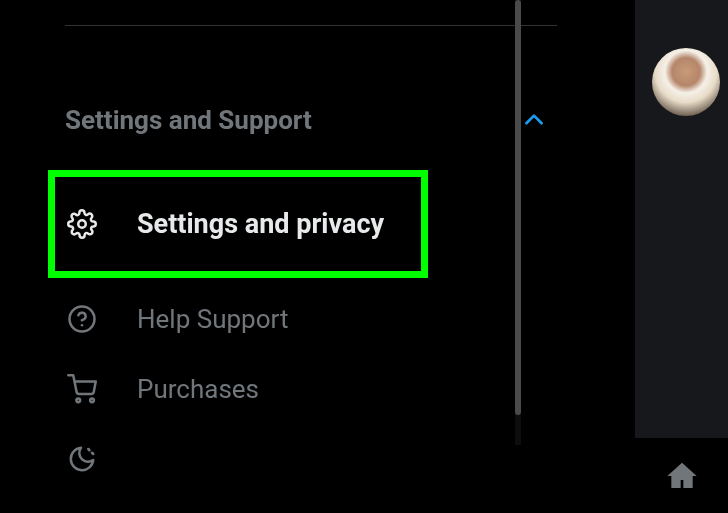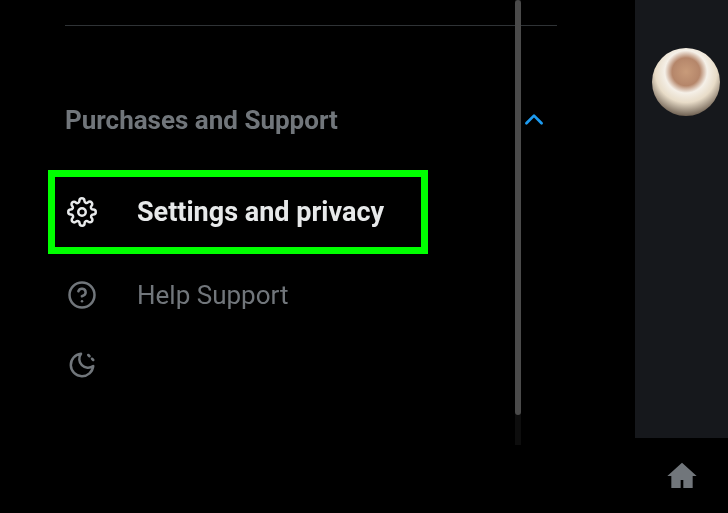--- a/index.html
+++ b/index.html
@@ -62,21 +62,21 @@
     }
     .menu-item {
       display: flex;
       align-items: center;
       padding: 18px 15px;
       cursor: pointer;
       gap: 38px;
     }
     .menu-item.highlighted {
       border: 7px solid #00ff00;
-      padding: 18px 10px;
+      padding: 30px 10px;
       margin-left: -2px;
       margin-bottom: 6px;
       width: 380px;
     }
     .icon-wrapper {
       width: 34px;
       height: 34px;
       display: flex;
       align-items: center;
       justify-content: center;
@@ -146,21 +146,21 @@
       justify-content: center;
     }
   </style>
 </head>
 <body>
 
 <div class="main-panel">
   <div class="divider"></div>
 
   <div class="section-header">
-    <span class="section-title">Purchases and Support</span>
+    <span class="section-title">Settings and Support</span>
     <span class="chevron-wrapper">
       <svg width="26" height="26" viewBox="0 0 24 24" fill="none" stroke="#1d9bf0" stroke-width="2.5" stroke-linecap="round" stroke-linejoin="round">
         <polyline points="5 15 12 8 19 15"></polyline>
       </svg>
     </span>
   </div>
 
   <div class="menu-items">
 
     <div class="menu-item highlighted">
@@ -177,20 +177,30 @@
       <span class="icon-wrapper">
         <svg width="30" height="30" viewBox="0 0 24 24" fill="none" stroke="#71767b" stroke-width="2" stroke-linecap="round" stroke-linejoin="round">
           <circle cx="12" cy="12" r="10"></circle>
           <path d="M9.09 9a3 3 0 0 1 5.83 1c0 2-3 3-3 3"></path>
           <line x1="12" y1="17" x2="12.01" y2="17"></line>
         </svg>
       </span>
       <span class="menu-label">Help Support</span>
     </div>
 
+    <div class="menu-item">
+      <span class="icon-wrapper">
+        <svg width="30" height="30" viewBox="0 0 24 24" fill="none" stroke="#71767b" stroke-width="2" stroke-linecap="round" stroke-linejoin="round">
+          <circle cx="9" cy="21" r="1.5"></circle>
+          <circle cx="20" cy="21" r="1.5"></circle>
+          <path d="M1 1h4l2.68 13.39a2 2 0 0 0 2 1.61h9.72a2 2 0 0 0 2-1.61L23 6H6"></path>
+        </svg>
+      </span>
+      <span class="menu-label">Purchases</span>
+    </div>
 
     <div class="menu-item">
       <span class="icon-wrapper">
         <svg width="30" height="30" viewBox="0 0 24 24" fill="none" stroke="#71767b" stroke-width="2" stroke-linecap="round" stroke-linejoin="round">
           <path d="M21 12.79A9 9 0 1 1 11.21 3 7 7 0 0 0 21 12.79z"></path>
           <path d="M17 4l1 1" stroke-width="2"></path>
           <path d="M20 7l1 1" stroke-width="2"></path>
         </svg>
       </span>
       <span class="menu-label"></span>

